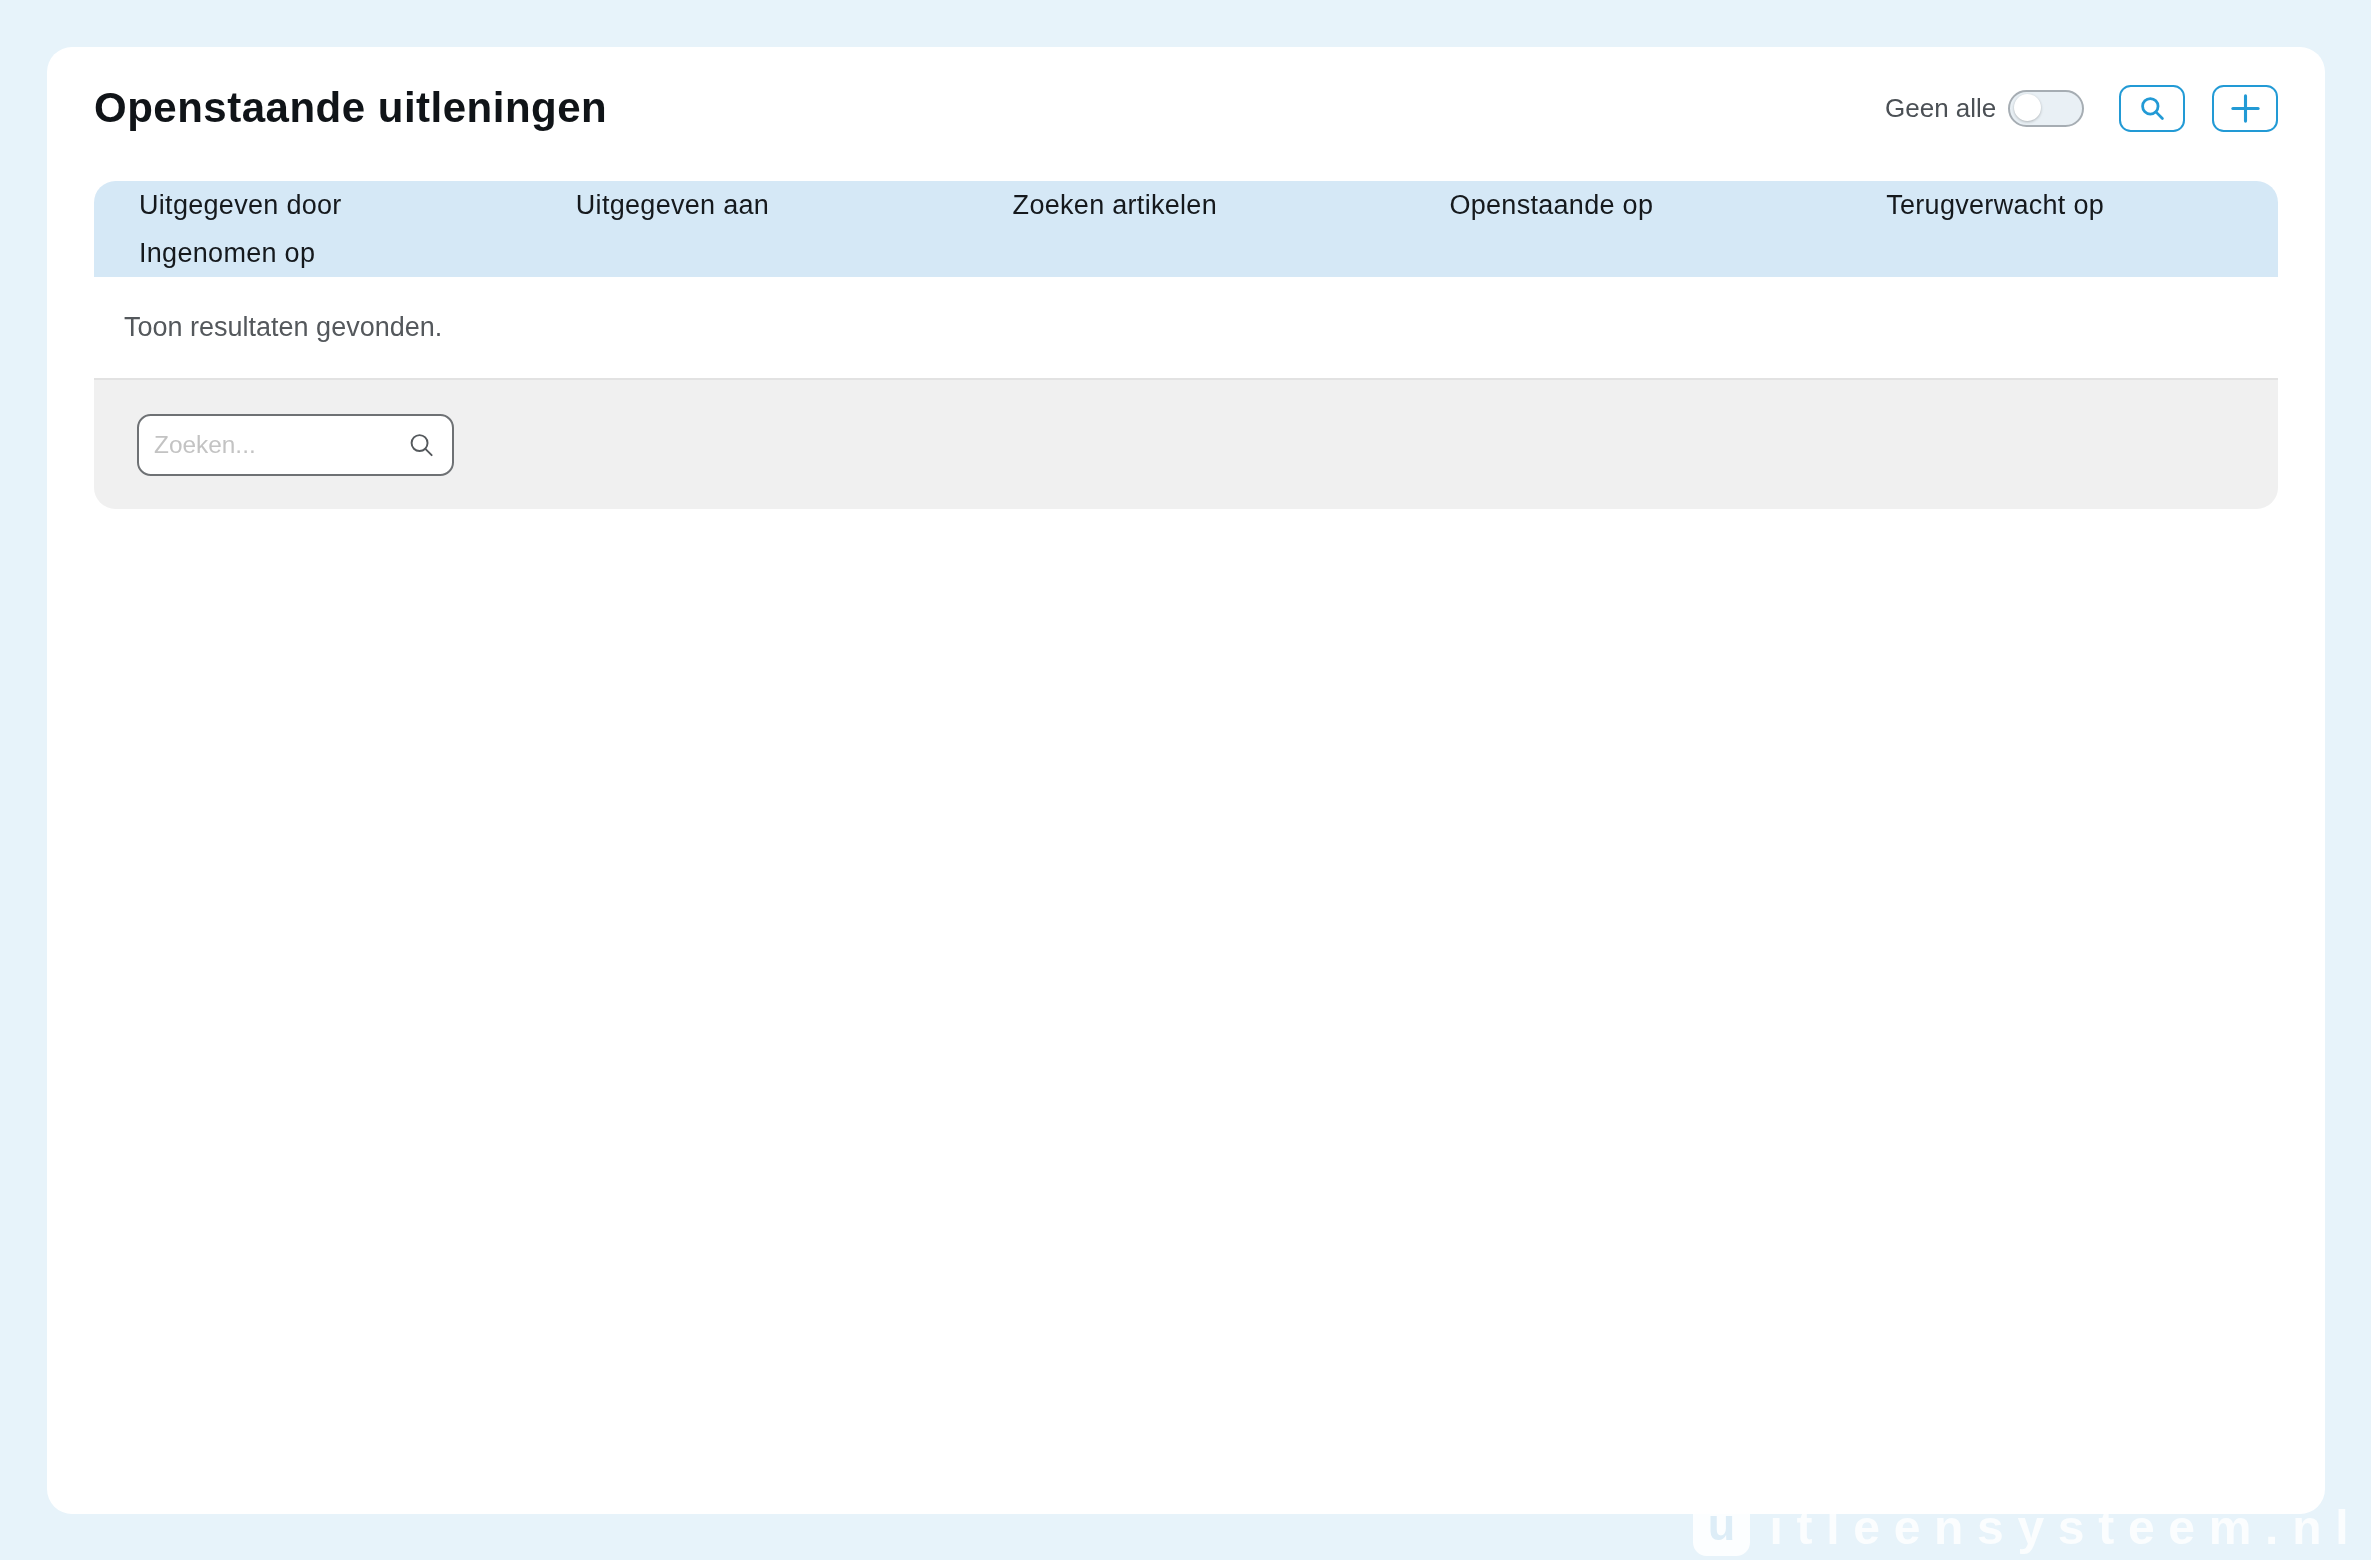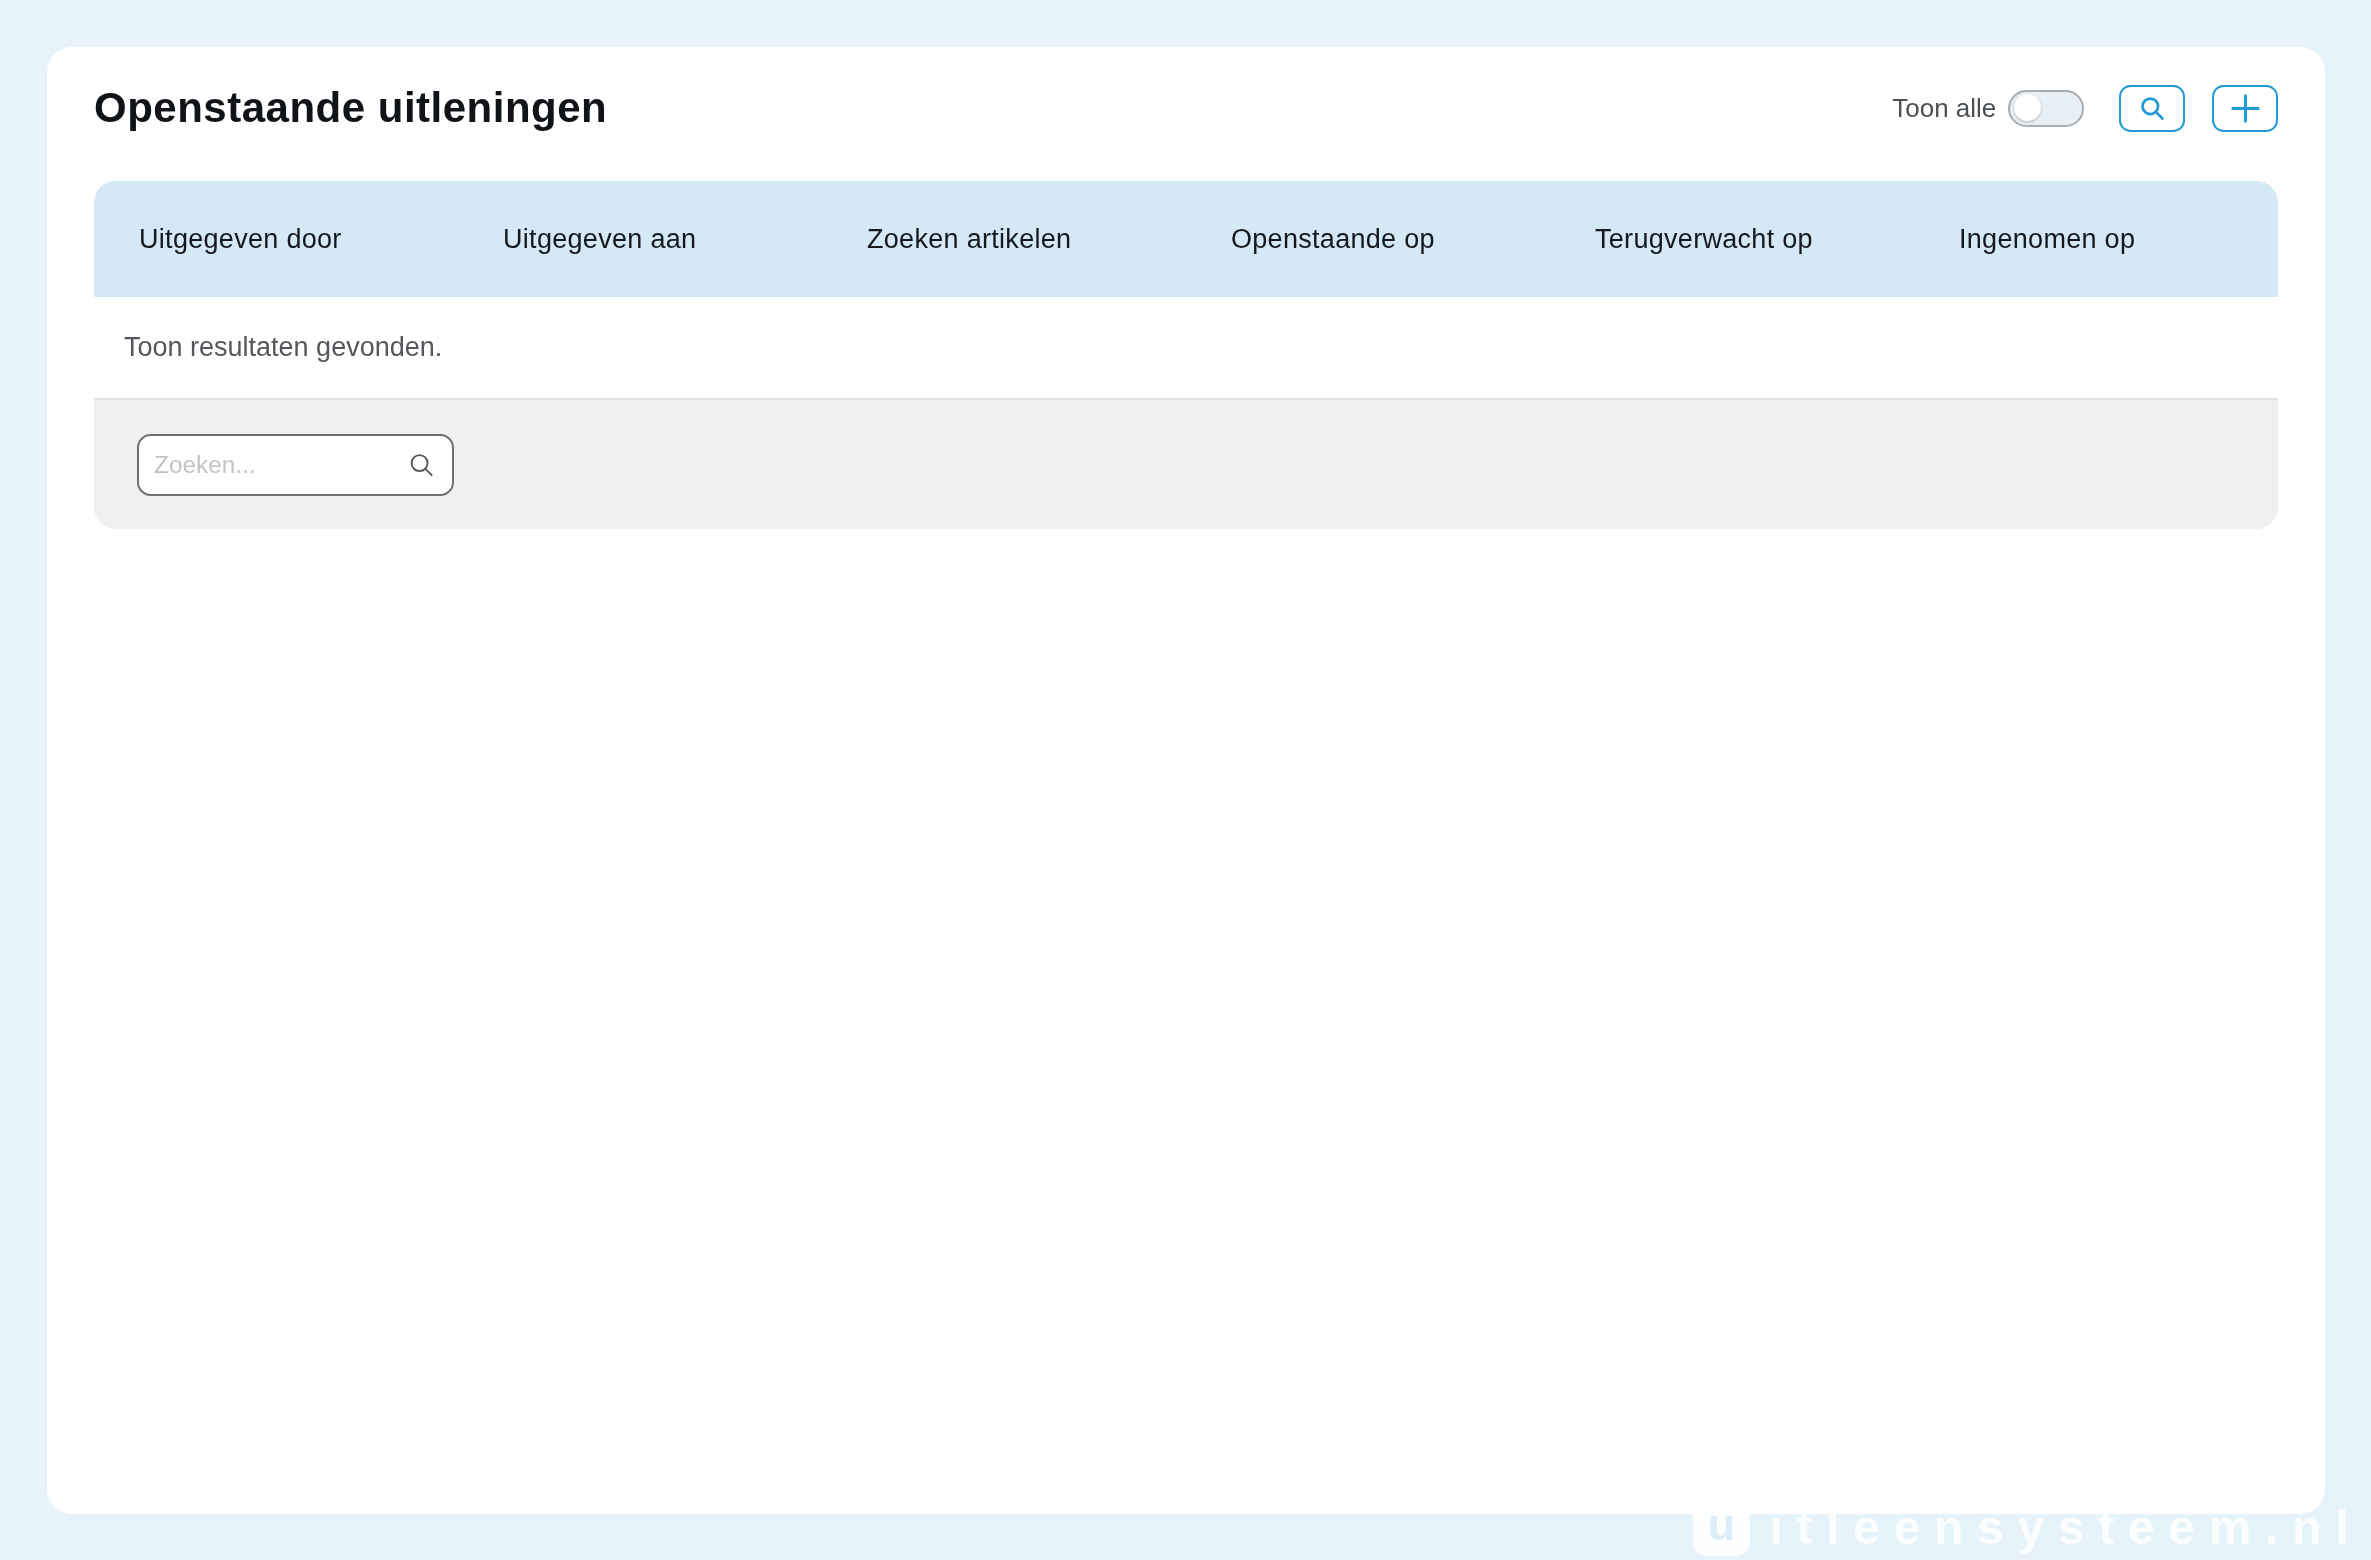--- a/index.html
+++ b/index.html
@@ -115,24 +115,24 @@
     justify-content: center;
     padding: 0;
     cursor: pointer;
   }
   .icon-btn + .icon-btn { margin-left: 27px; }
 
   
   .table { margin: 0 47px; }
   .thead {
     display: grid;
-    grid-template-columns: repeat(6, 1fr);
+    grid-template-columns: repeat(5, 1fr);
     background: #d5e8f6;
     border-radius: 21.5px 21.5px 0 0;
-    height: 116px;
+    height: 96px;
     align-items: center;
   }
   .th {
     padding-left: 45px;
     font-size: 27px;
     letter-spacing: 0.3px;
     color: #15191d;
     white-space: nowrap;
   }
   .trow-empty {
@@ -182,21 +182,21 @@
   </div>
   <div class="wm-text">itleensysteem.nl</div>
 </div>
 
 <div class="card">
 
   <div class="card-header">
     <h1 class="page-title">Openstaande uitleningen</h1>
 
     <div class="controls">
-      <span class="toggle-label">Toon alle</span>
+      <span class="toggle-label">Geen alle</span>
 
       <div class="toggle">
         <div class="toggle-knob"></div>
       </div>
 
       <button class="icon-btn">
         <svg width="29" height="29" viewBox="0 0 24 24" fill="none">
           <circle cx="10.2" cy="10.2" r="6.4" stroke="#229ad5" stroke-width="2.3"></circle>
           <line x1="15" y1="15" x2="20.2" y2="20.2" stroke="#229ad5" stroke-width="2.3" stroke-linecap="round"></line>
         </svg>

